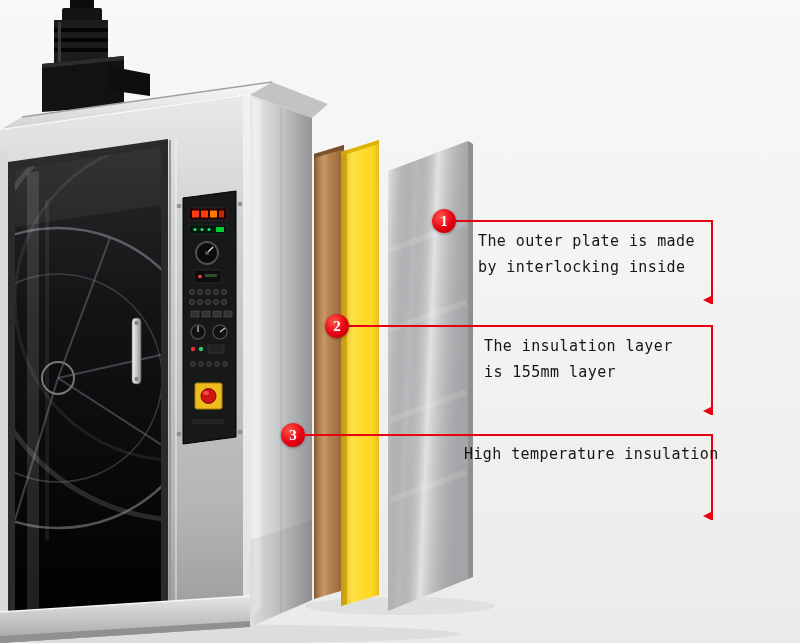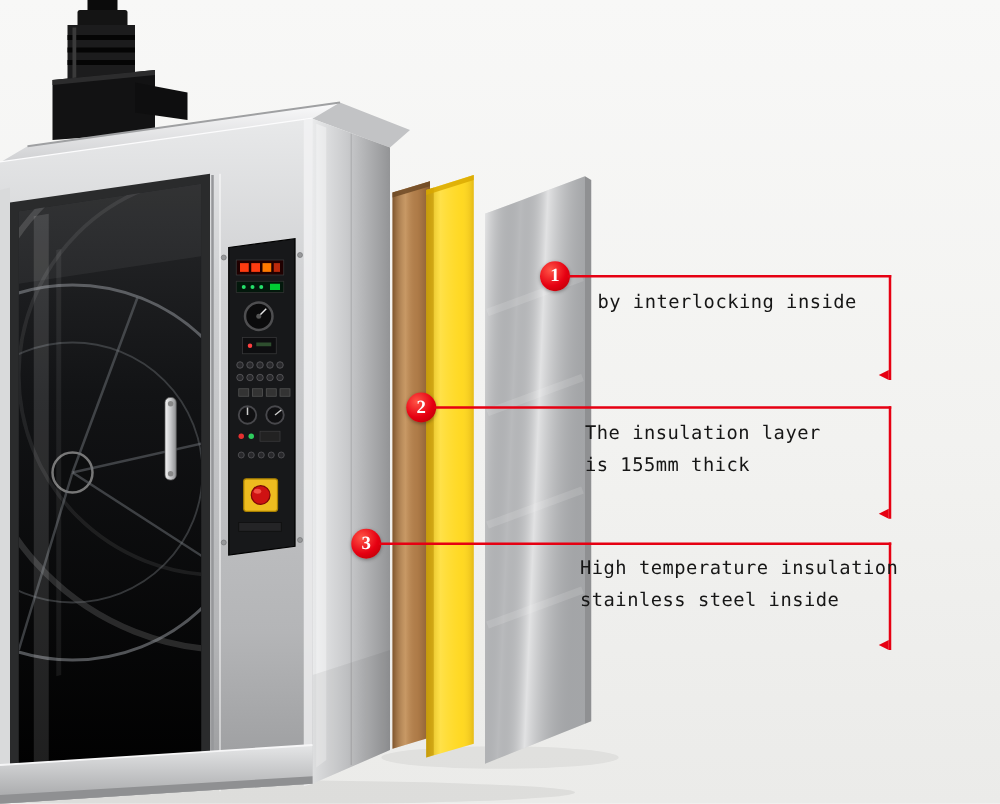--- a/index.html
+++ b/index.html
@@ -35,21 +35,21 @@
   .c1 .badge{left:432px;top:209px;}
   .c1 .hline{left:454px;top:220px;width:259px;}
   .c1 .vline{left:711px;top:220px;height:84px;}
   .c1 .vtick{left:703px;top:296px;}
   .c1 .ctext{left:478px;top:228px;}
   
   .c2 .badge{left:325px;top:314px;}
   .c2 .hline{left:347px;top:325px;width:366px;}
   .c2 .vline{left:711px;top:325px;height:90px;}
   .c2 .vtick{left:703px;top:407px;}
-  .c2 .ctext{left:468px;top:333px;}
+  .c2 .ctext{left:484px;top:333px;}
   
   .c3 .badge{left:281px;top:423px;}
   .c3 .hline{left:303px;top:434px;width:410px;}
   .c3 .vline{left:711px;top:434px;height:86px;}
   .c3 .vtick{left:703px;top:512px;}
   .c3 .ctext{left:464px;top:441px;}
 </style>
 </head>
 <body>
 
@@ -249,39 +249,39 @@
       <line x1="390" y1="500" x2="466" y2="472" stroke="#ffffff" stroke-width="6" opacity=".12"></line>
     </g>
   </svg>
 
   <div class="callout c1">
     <div class="badge">1</div>
     <div class="hline"></div>
     <div class="vline"></div>
     <div class="vtick"></div>
     <div class="ctext">
+      <div>The outer plate is made</div>
       <div>by interlocking inside</div>
     </div>
   </div>
 
   <div class="callout c2">
     <div class="badge">2</div>
     <div class="hline"></div>
     <div class="vline"></div>
     <div class="vtick"></div>
     <div class="ctext">
       <div>The insulation layer</div>
-      <div>is 155mm thick</div>
+      <div>is 155mm layer</div>
     </div>
   </div>
 
   <div class="callout c3">
     <div class="badge">3</div>
     <div class="hline"></div>
     <div class="vline"></div>
     <div class="vtick"></div>
     <div class="ctext">
       <div>High temperature insulation</div>
-      <div>stainless steel inside</div>
     </div>
   </div>
 
 </div>
 
 </body></html>

